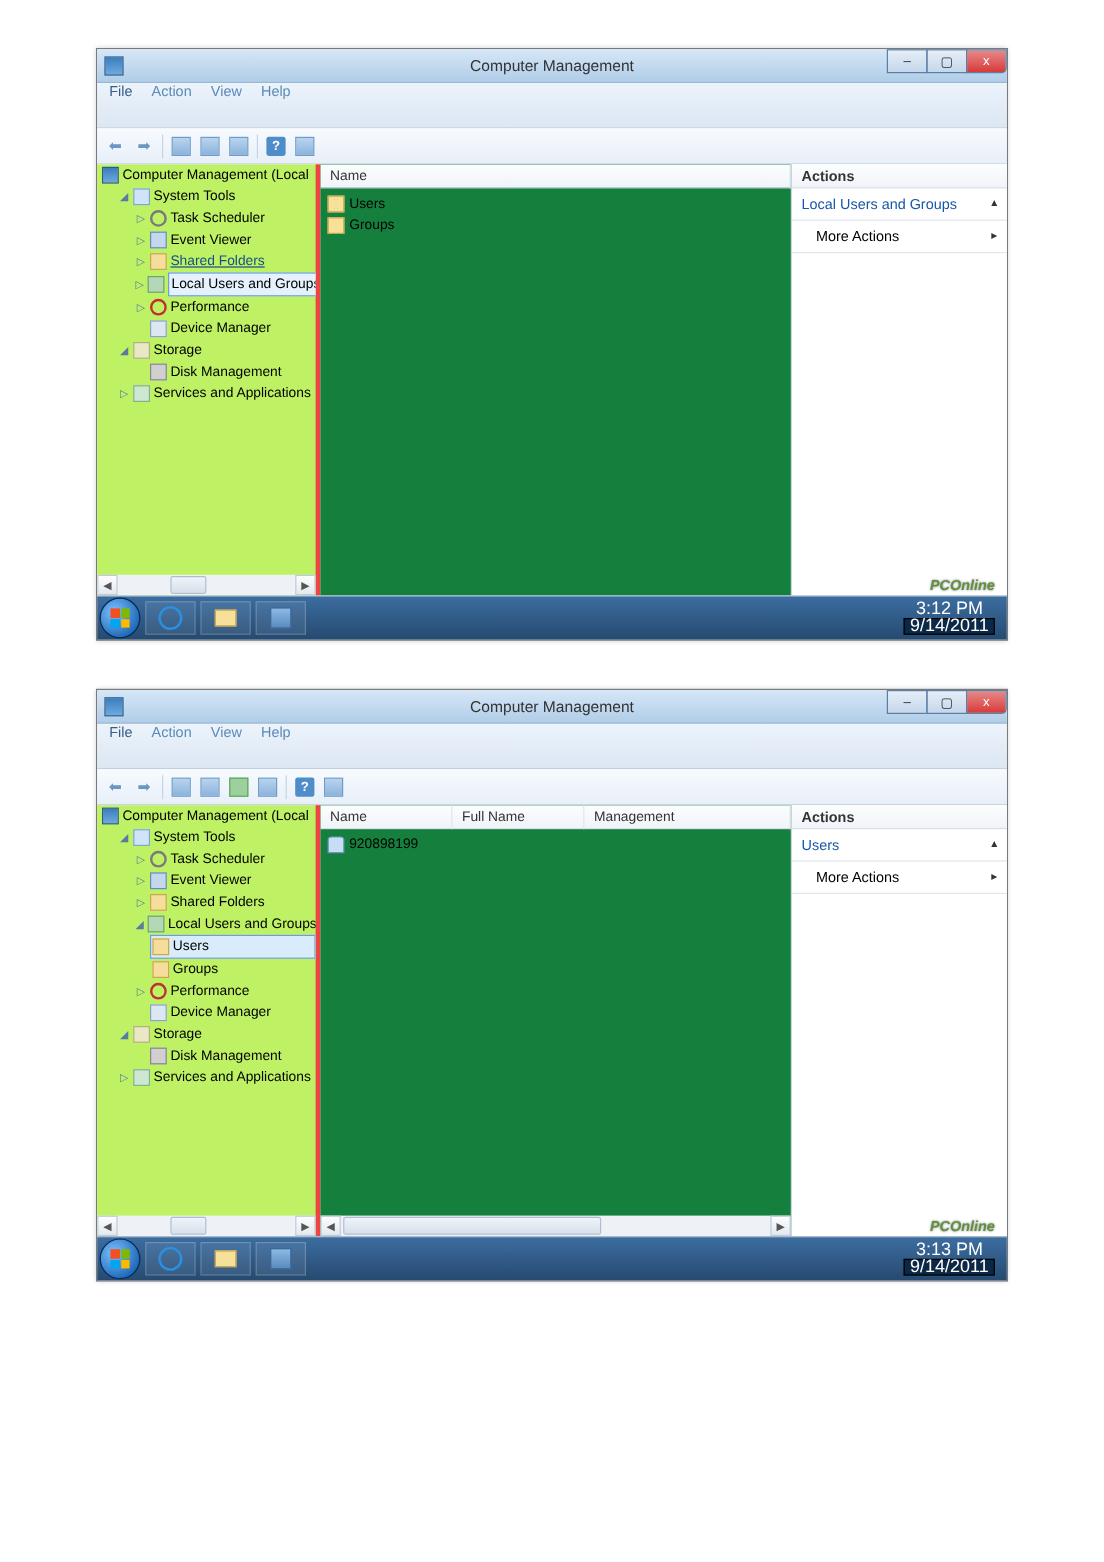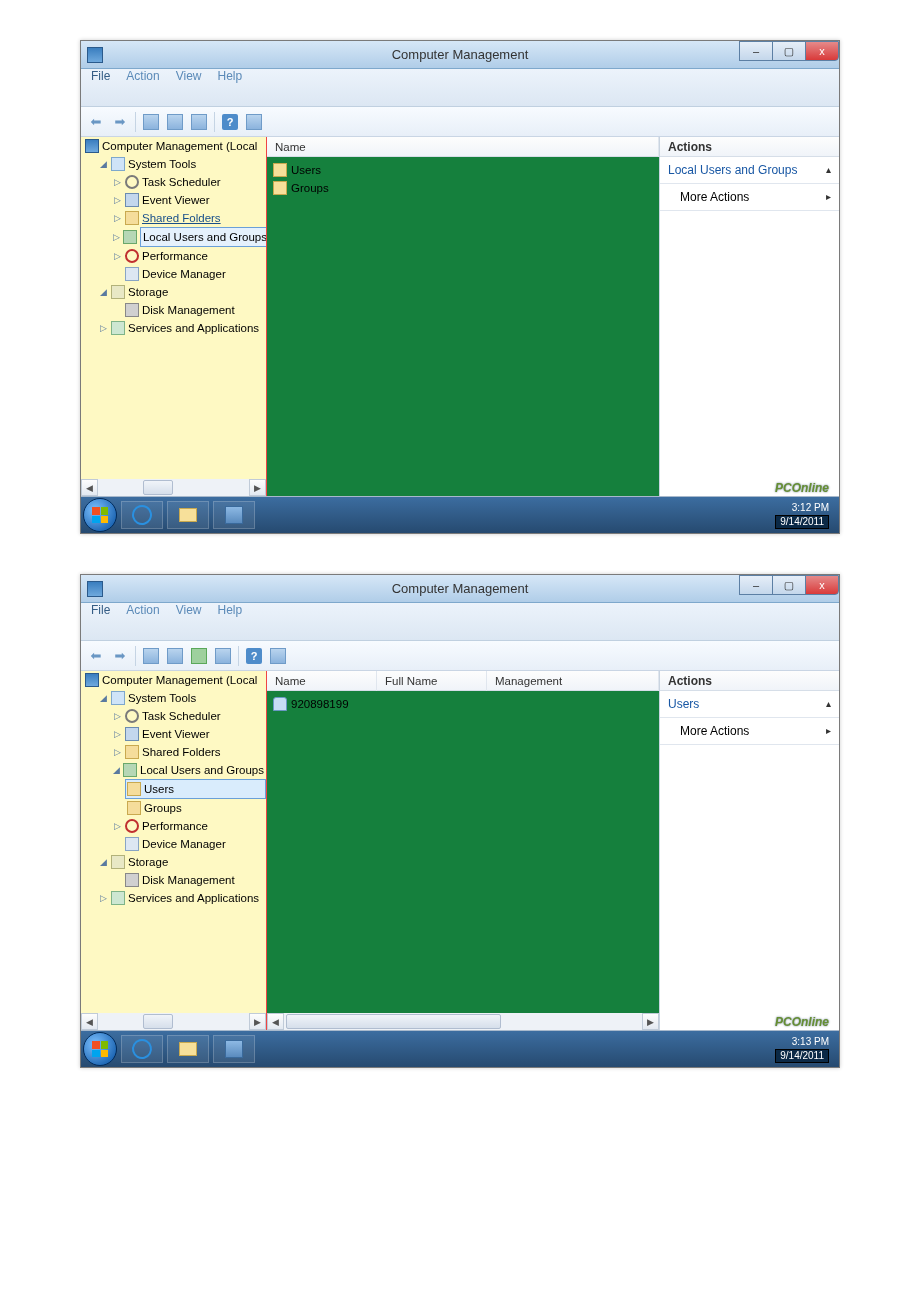--- a/index.html
+++ b/index.html
@@ -119,22 +119,22 @@
   }
 
   
   .mmc-body {
     display: flex;
     height: 360px;
     border-bottom:1px solid #a8b9cc;
   }
   .tree-pane {
     width: 186px;
-    border-right: 1px solid #ef4444;
-    background: #fef9c3;
+    border-right: 4px solid #ef4444;
+    background: #bef264;
     position:relative;
     overflow:hidden;
   }
   .tree ul { list-style: none; padding-left: 14px; }
   .tree > ul { padding-left: 2px; }
   .tree li {
     white-space: nowrap;
     line-height: 18px;
     font-size: 11.5px;
     color: #000;
@@ -254,22 +254,22 @@
     width:42px;height:28px;margin-left:4px;
     border:1px solid rgba(255,255,255,0.2);
     background:rgba(255,255,255,0.08);
     display:flex;align-items:center;justify-content:center;
   }
   .ie-icon{width:20px;height:20px;border:2px solid #2a90e0;border-radius:50%;transform:rotate(-15deg);}
   .explorer-icon{width:18px;height:14px;background:#f7e09a;border:1px solid #c9a94f;}
   .mmc-icon{width:18px;height:18px;background:linear-gradient(#8db9e4,#5a8bbe);border:1px solid #3a6a9c;}
   .clock-area{
     margin-left:auto;margin-right:4px;
-    color:#fff;font-size:10px;line-height:12px;
-    text-align:right;padding:2px 6px;
+    color:#fff;font-size:15px;line-height:12px;
+    text-align:center;padding:2px 6px;
   }
   .clock-area .date{
     background:#0b2946;border:1px solid #000;
     padding:0 4px;display:inline-block;margin-top:1px;
   }
   .pconline{
     position:absolute;right:10px;bottom:38px;
     color:#4d7c0f;font-size:12px;font-style:italic;font-weight:bold;
     text-shadow:0 0 2px #445d7a;
     opacity:0.85;

